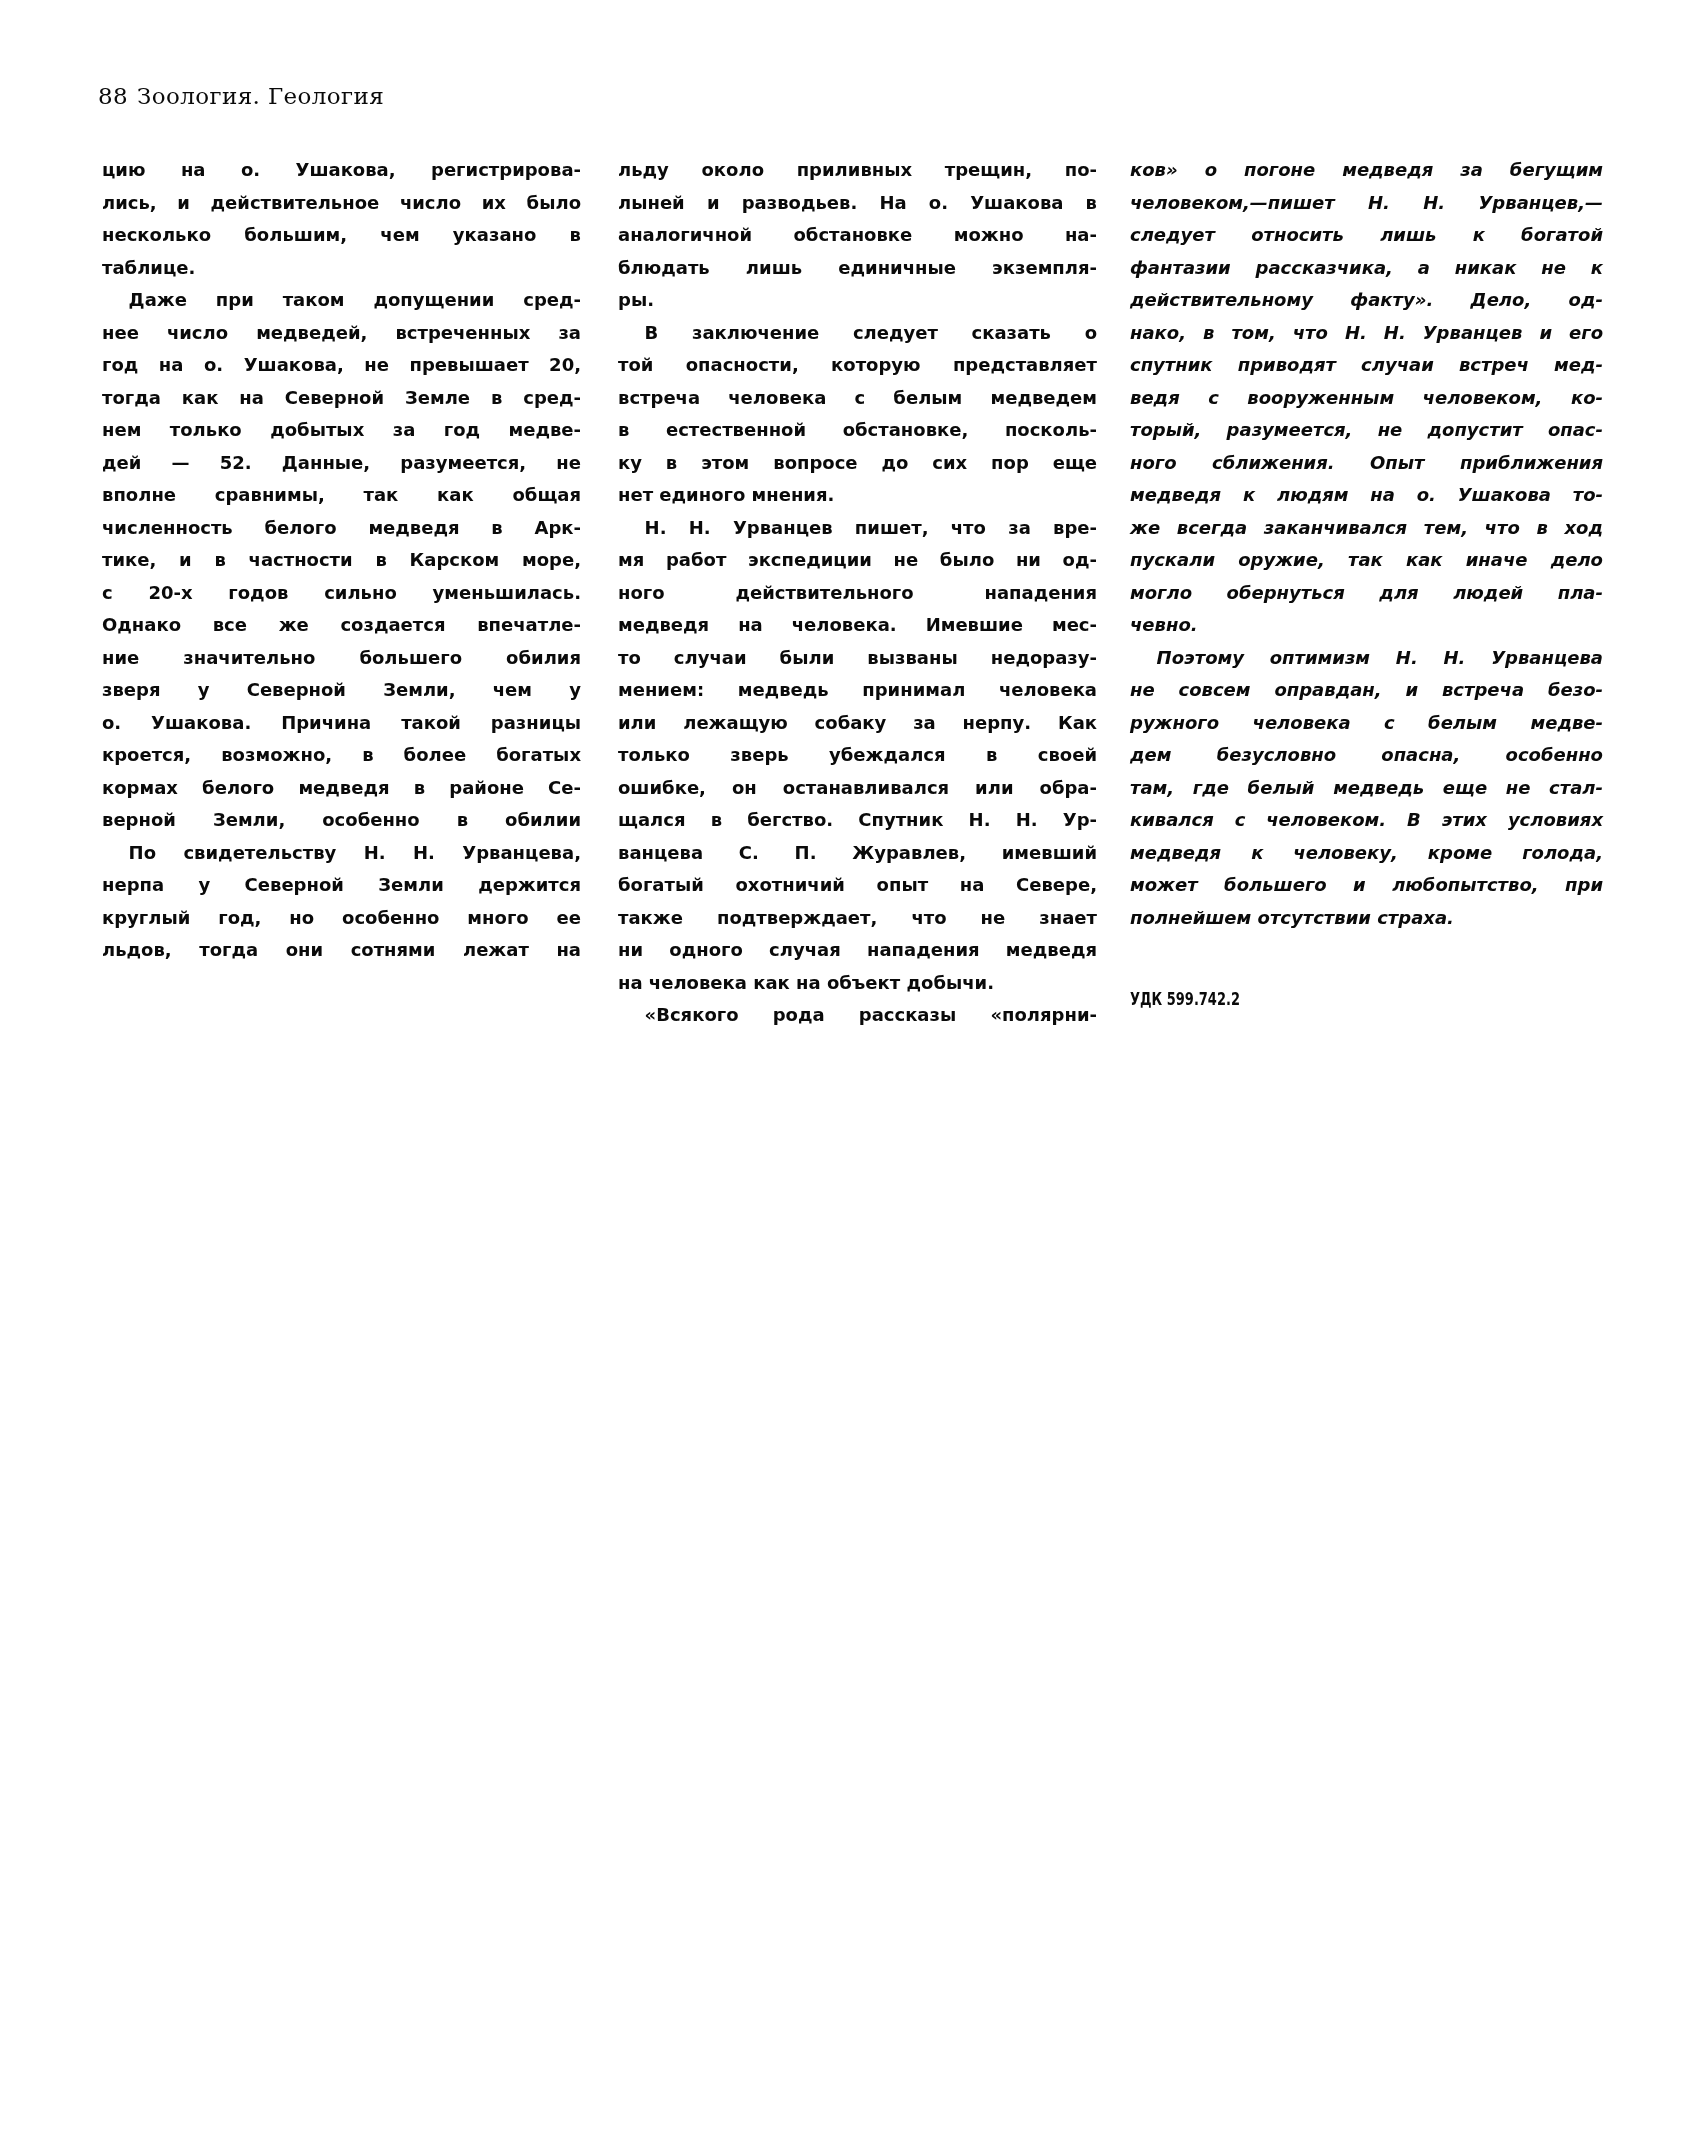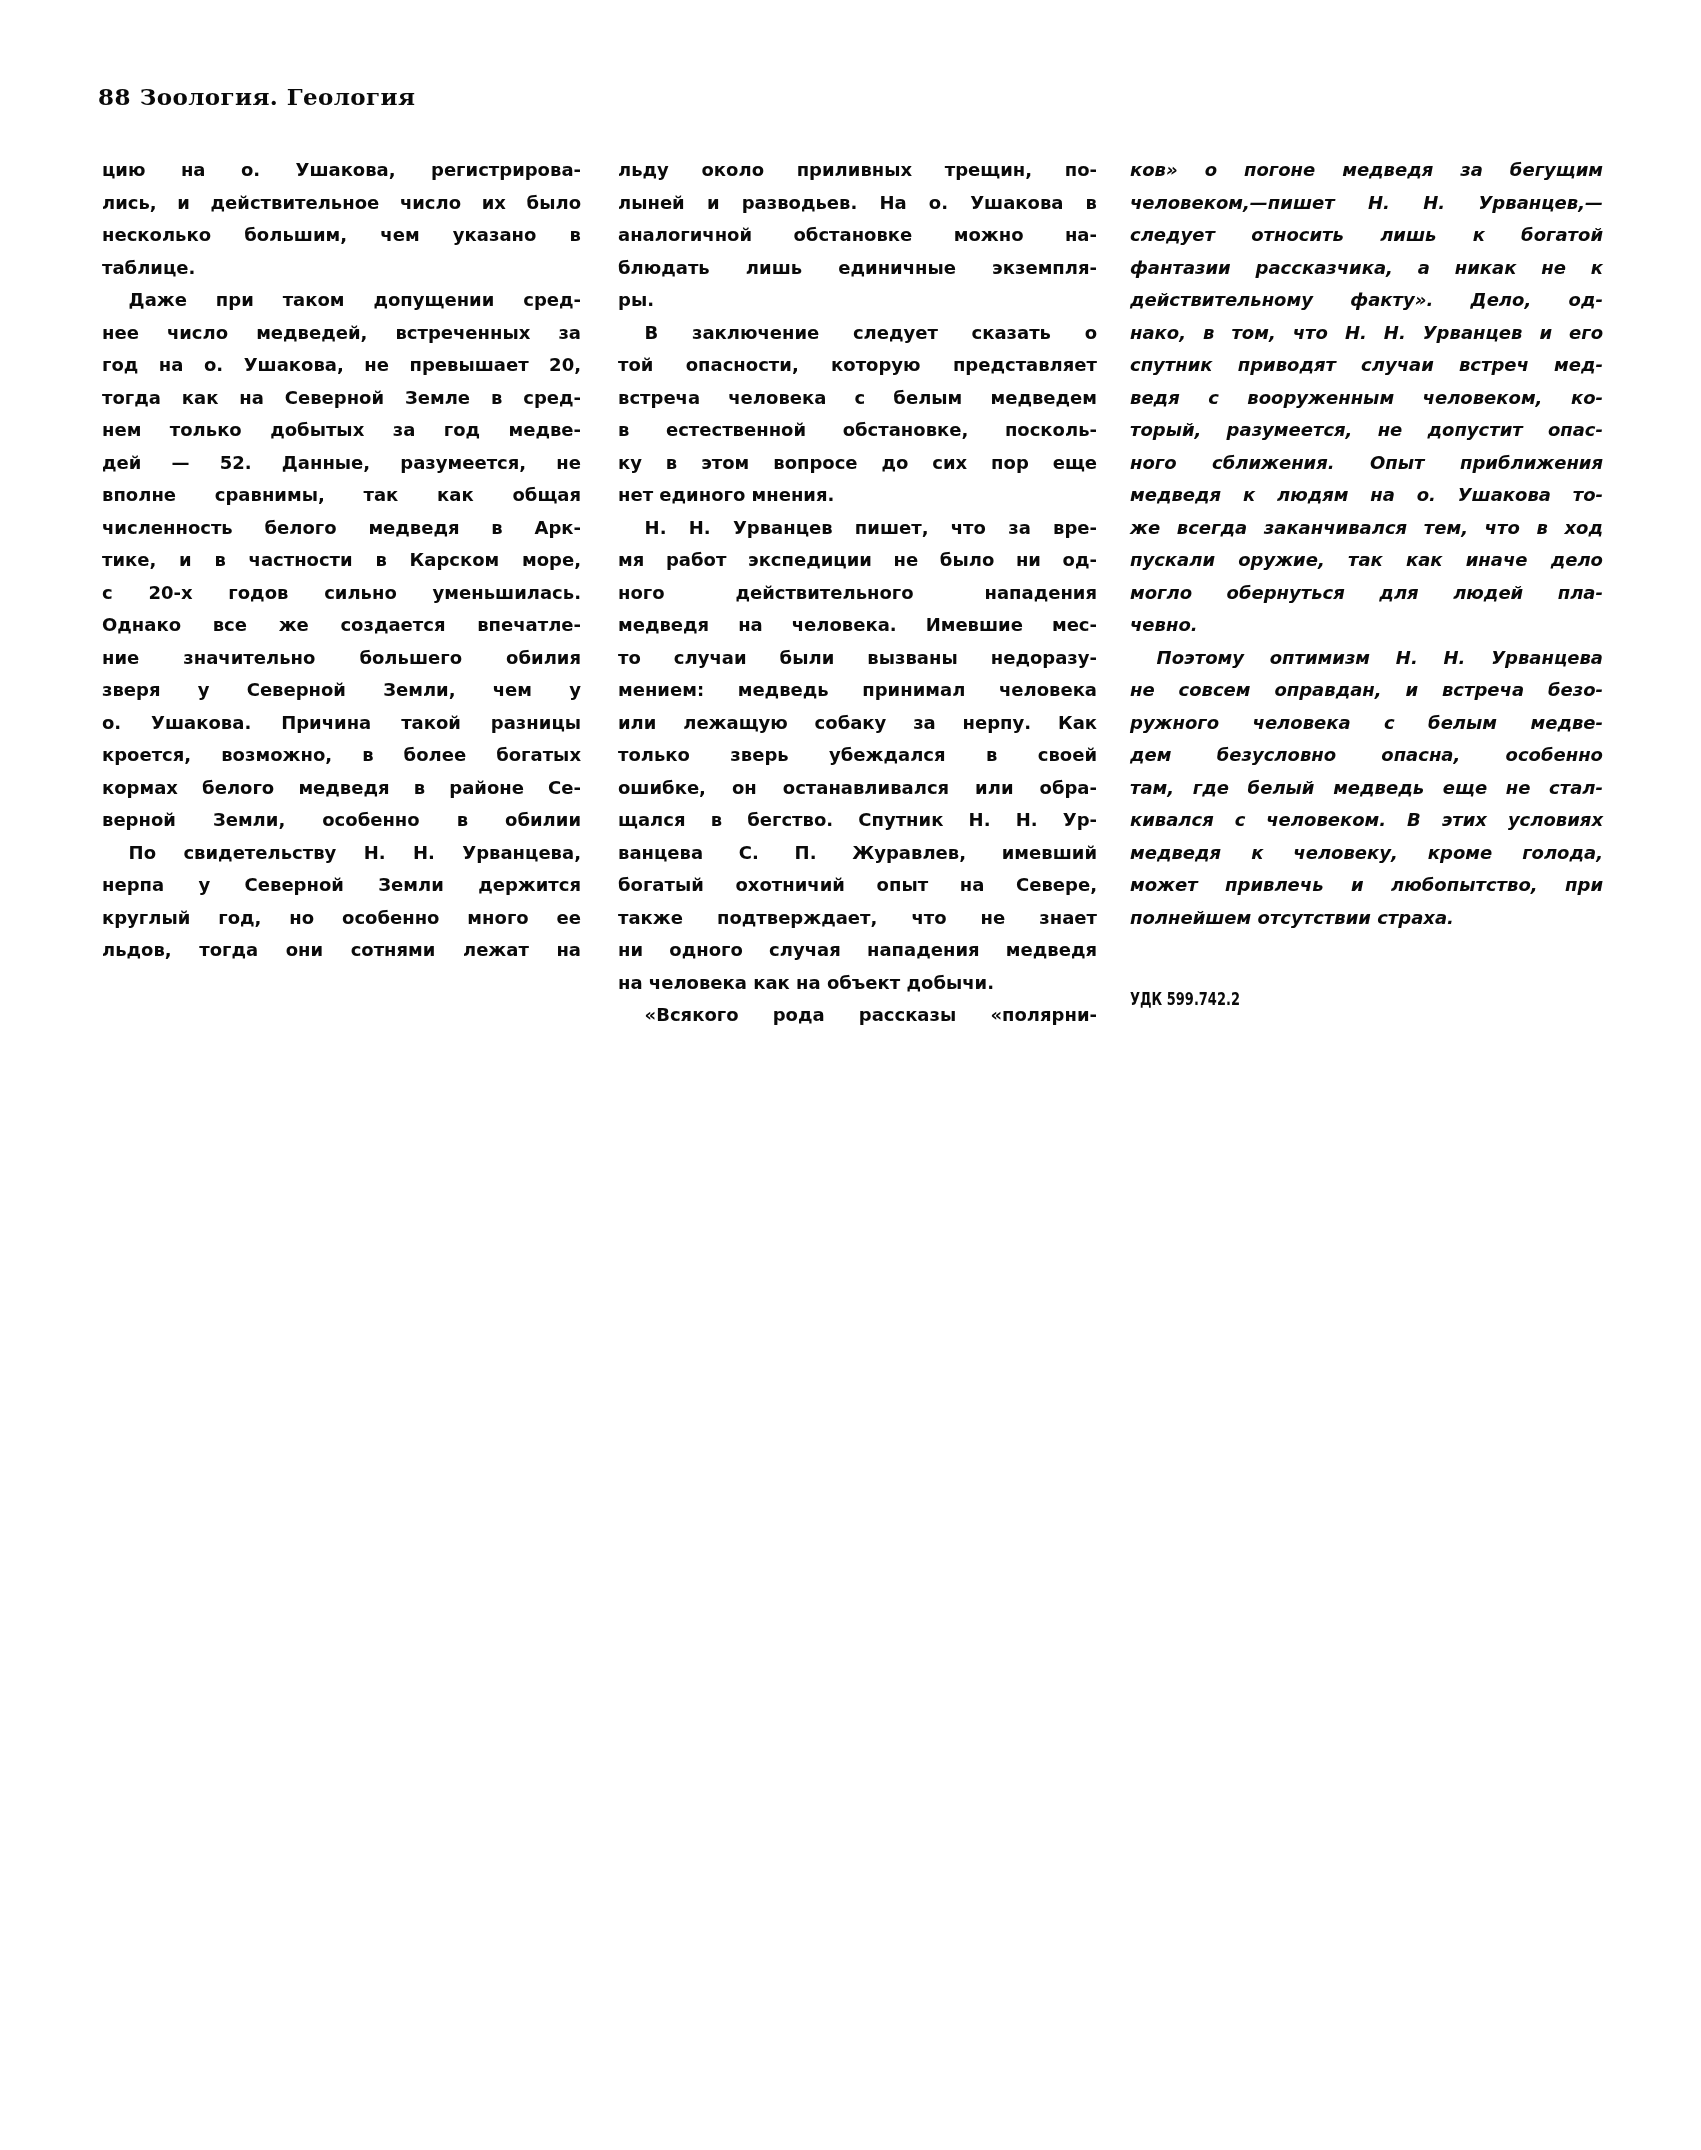--- a/index.html
+++ b/index.html
@@ -1,19 +1,19 @@
 <!DOCTYPE html>
 <html style="font-size:11.8px"><head>
 <meta charset="utf-8">
 <style>
   html, body { margin: 0; padding: 0; background: #ffffff; }
   body { width: 1701px; height: 2151px; position: relative; overflow: hidden; color: #0a0a0a; }
   .header {
     position: absolute; left: 98px; top: 83px;
-    font-family: "DejaVu Serif", serif; font-size: 23px; font-weight: bold; letter-spacing: 0.4px;
+    font-family: "DejaVu Serif", serif; font-size: 23px; font-weight: normal; letter-spacing: 0.4px;
   }
   .header .pagenum { margin-right: 8.9px; }
   .column {
     position: absolute; top: 154px; width: 479px;
     font-family: "DejaVu Sans", sans-serif; font-size: 18px; line-height: 32.5px;
     font-weight: 600;
   }
   #col1 { left: 102px; }
   #col2 { left: 618px; }
   #col3 { left: 1130px; width: 473px; font-style: italic; }
@@ -107,18 +107,18 @@
     <span class="line">пускали оружие, так как иначе дело</span>
     <span class="line">могло обернуться для людей пла-</span>
     <span class="line last">чевно.</span>
     <span class="line indent">Поэтому оптимизм Н. Н. Урванцева</span>
     <span class="line">не совсем оправдан, и встреча безо-</span>
     <span class="line">ружного человека с белым медве-</span>
     <span class="line">дем безусловно опасна, особенно</span>
     <span class="line">там, где белый медведь еще не стал-</span>
     <span class="line">кивался с человеком. В этих условиях</span>
     <span class="line">медведя к человеку, кроме голода,</span>
-    <span class="line">может привлечь и любопытство, при</span>
+    <span class="line">может большего и любопытство, при</span>
     <span class="line last">полнейшем отсутствии страха.</span>
   </div>
 
 <div class="udc">УДК 599.742.2</div>
 
 
 </body></html>

